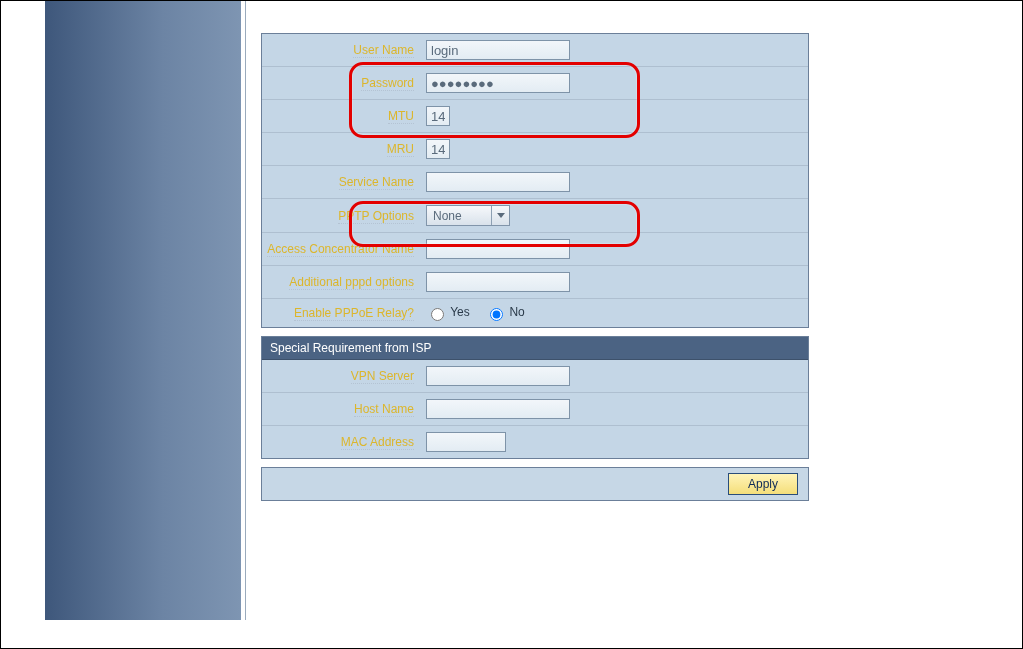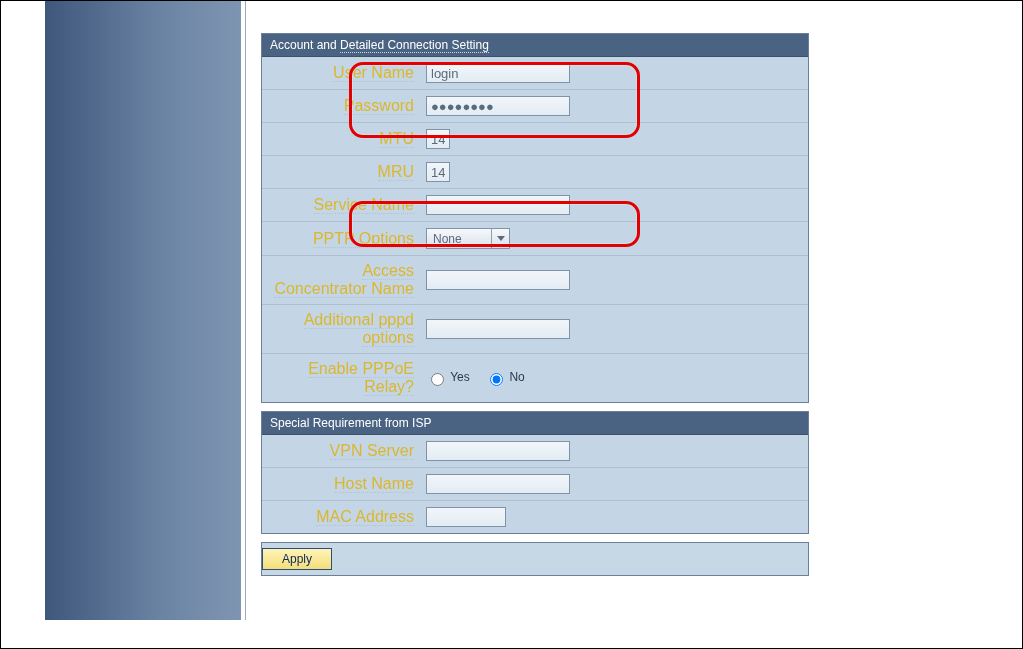--- a/index.html
+++ b/index.html
@@ -69,21 +69,21 @@
   }
   .rows tr:first-child td { border-top: none; }
 
   td.label {
     width: 160px;
     text-align: right;
     color: #d9c24a; 
     color: #c9a70a;
     color: #d9b400;
     color: #d4b400;
-    font-size: 16px;
+    font-size: 12px;
     padding-right: 8px;
   }
   td.label span {
     color: #dcb800;
     color: #d6b300;
     border-bottom: 1px dotted #b4c3d3;
   }
   td.label span { color: #e0bb00; }
   td.label span { color: #dcb400; }
   td.label span { color: #d8ae00; }
@@ -162,20 +162,21 @@
   }
   .radio-pair input { vertical-align: middle; }
 
   
   .apply-bar {
     border: 1px solid #6b7f99;
     height: 34px;
     background: #c6d7e6;
     display: flex;
     align-items: center;
+    justify-content: flex-end;
     padding-right: 10px;
   }
   .apply-btn {
     width: 70px;
     height: 22px;
     background: linear-gradient(#fff4b8, #f4de7a);
     border: 1px solid #2a4d7a;
     color: #0e2a57;
     font-size: 12px;
     cursor: pointer;
@@ -203,23 +204,20 @@
 <body>
 
 <div class="stage">
   <div class="left-white"></div>
   <div class="sidebar"></div>
   <div class="vline"></div>
 
   <div class="main">
 
     <div class="section" style="margin-top:32px;">
-      <div class="section-header">
-        <span>Account and </span><span class="dotted">Detailed Connection Setting</span>
-      </div>
       <table class="rows">
         <tbody>
             <tr>
           <td class="label"><span>User Name</span></td>
           <td class="ctrl"><input type="text" class="w-long" value="login" style=""></td>
         </tr>
         <tr>
           <td class="label"><span>Password</span></td>
           <td class="ctrl"><input type="text" class="w-long" value="●●●●●●●●" style=""></td>
         </tr>

